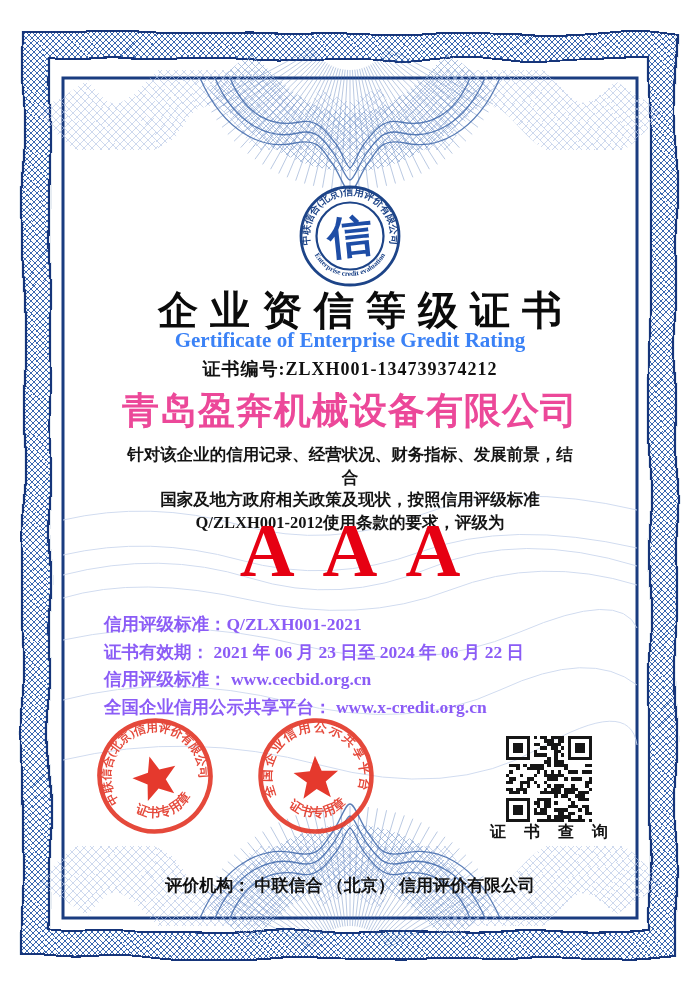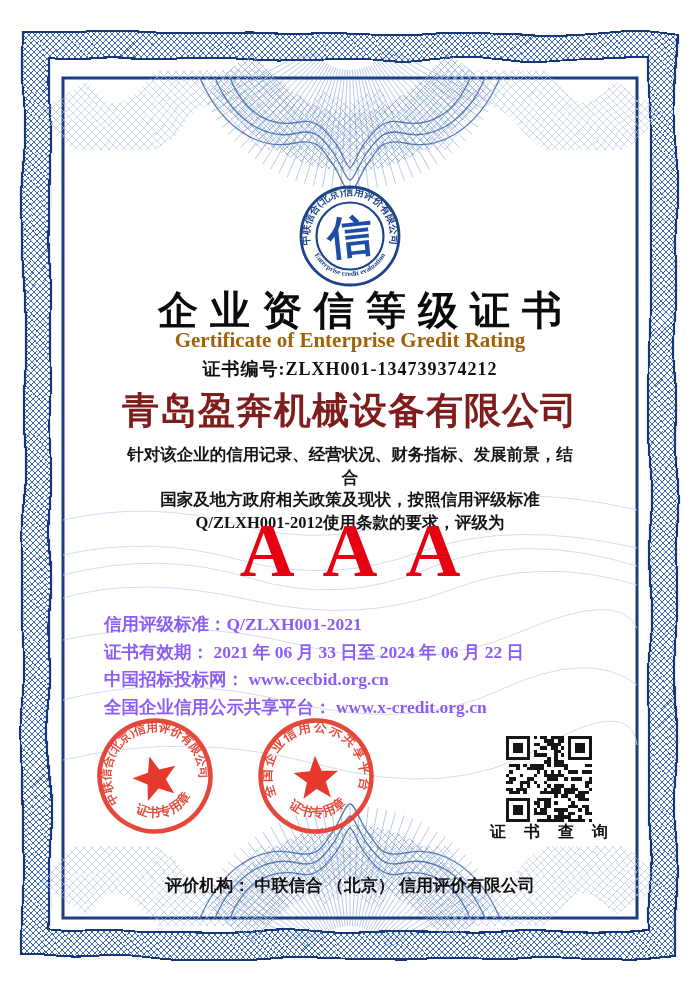--- a/index.html
+++ b/index.html
@@ -2,23 +2,23 @@
 <html><head>
 <meta charset="utf-8">
 <style>
   html,body{margin:0;padding:0;background:#fff;}
   .page{position:relative;width:700px;height:989px;background:#fff;overflow:hidden;
         font-family:"Liberation Serif","DejaVu Serif",serif;color:#111;}
   svg.bg{position:absolute;left:0;top:0;width:700px;height:989px;}
   .abs{position:absolute;left:0;right:0;text-align:center;}
   .logo-wrap{position:absolute;left:298px;top:184px;width:104px;height:104px;}
   .title{top:283px;font-size:40px;font-weight:900;letter-spacing:12px;text-indent:12px;color:#0b0b0b;margin-left:20px;}
-  .subtitle{top:328px;font-size:21px;font-weight:700;color:#a16207;}
+  .subtitle{top:328px;font-size:21px;font-weight:700;color:#3b82f6;}
   .certno{top:357px;font-size:18px;font-weight:700;letter-spacing:1px;}
-  .company{top:386px;font-size:37px;font-weight:900;letter-spacing:1px;color:#7f1d1d;}
+  .company{top:386px;font-size:37px;font-weight:900;letter-spacing:1px;color:#ec4899;}
   .body-text{position:absolute;left:120px;width:460px;top:444px;text-align:center;
              font-size:16.5px;line-height:22.5px;font-weight:700;color:#141414;}
   .rating{top:512px;font-size:76px;font-weight:900;letter-spacing:28px;text-indent:28px;line-height:76px;}
   .info{position:absolute;left:104px;top:611px;font-size:17.5px;line-height:27.5px;font-weight:700;color:#8b5cf6;}
   .stamp{position:absolute;width:120px;height:120px;}
   .stamp1{left:95px;top:716px;transform:rotate(-16deg);}
   .stamp2{left:256px;top:716px;transform:rotate(-3deg);}
   .qr{position:absolute;left:506px;top:736px;width:86px;height:86px;}
   .qr-label{position:absolute;left:479px;top:822px;width:140px;text-align:center;
             font-size:16px;font-weight:700;letter-spacing:7px;text-indent:7px;}
@@ -106,22 +106,22 @@
   <div class="body-text">
     <div>针对该企业的信用记录、经营状况、财务指标、发展前景，结合</div>
     <div>国家及地方政府相关政策及现状，按照信用评级标准</div>
     <div>Q/ZLXH001-2012使用条款的要求，评级为</div>
   </div>
 
   <div class="abs rating" style="color:#e60012">AAA</div>
 
   <div class="info">
     <div>信用评级标准：Q/ZLXH001-2021</div>
-    <div>证书有效期： 2021 年 06 月 33 日至 2024 年 06 月 22 日</div>
-    <div>中国招标投标网： www.cecbid.org.cn</div>
+    <div>证书有效期： 2021 年 06 月 23 日至 2024 年 06 月 22 日</div>
+    <div>信用评级标准： www.cecbid.org.cn</div>
     <div>全国企业信用公示共享平台： www.x-credit.org.cn</div>
   </div>
 
   <div class="stamp stamp1">
     <svg viewBox="0 0 118 118" width="120" height="120" opacity="0.92">
       <circle cx="59" cy="59" r="54.5" fill="none" stroke="#e33a2b" stroke-width="4.5"></circle>
       <path id="s1-top" d="M27.9 90.1 A44 44 0 1 1 90.1 90.1" fill="none"></path>
       <path id="s1-bot" d="M22.7 75.9 A40 40 0 0 0 95.3 75.9" fill="none"></path>
       <text font-size="11.5" font-weight="bold" fill="#e33a2b">
         <textPath href="#s1-top" startOffset="50%" text-anchor="middle">中联信合(北京)信用评价有限公司</textPath>

